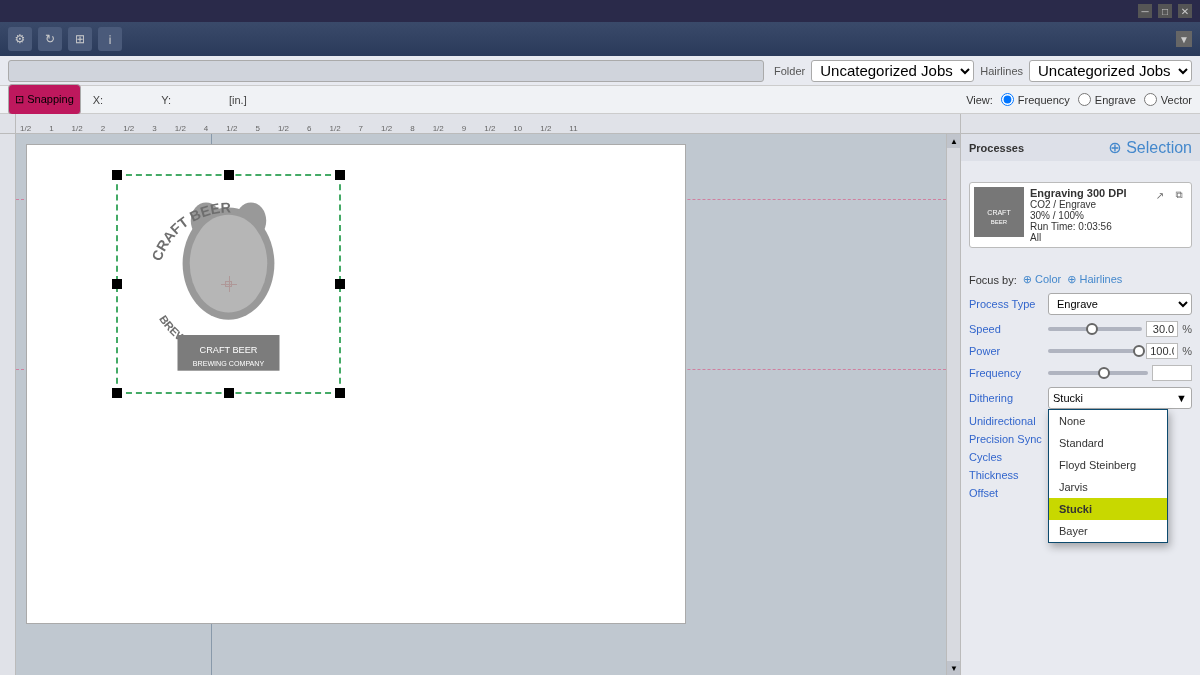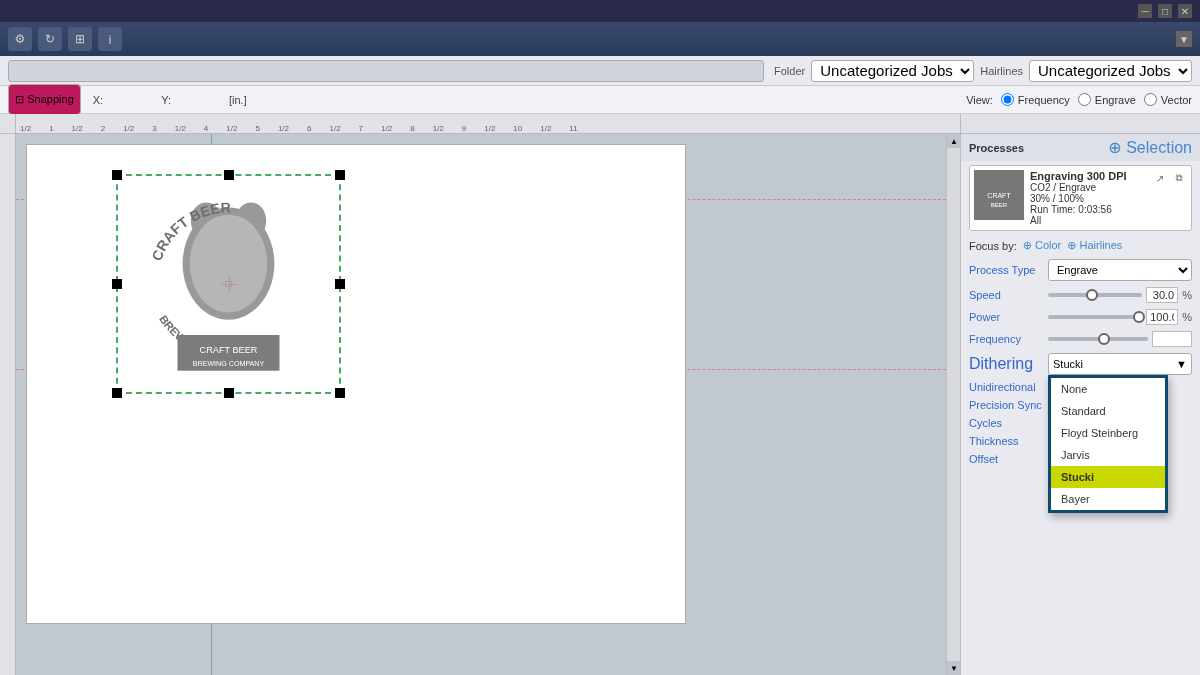--- a/index.html
+++ b/index.html
@@ -132,21 +132,21 @@
     .processes-header {
       display: flex; align-items: center; justify-content: space-between;
       padding: 4px 8px;
       background: #dde0e8;
     }
     .processes-label { font-size: 11px; font-weight: bold; color: #333; }
     .selection-link { font-size: 16px; color: #4488cc; cursor: pointer; }
 
     
     .process-card {
-      margin: 4px 8px;
+      margin: 21px 8px;
       background: white;
       border: 1px solid #bbb;
       border-radius: 3px;
       padding: 4px;
       display: flex;
       align-items: flex-start;
       gap: 6px;
     }
     .process-thumb {
       width: 50px; height: 50px;
@@ -217,21 +217,21 @@
 
     
     .dithering-row {
       display: flex; align-items: center;
       padding: 3px 8px;
       gap: 4px;
       position: relative;
     }
     .dithering-label {
       width: 75px;
-      font-size: 16px;
+      font-size: 11px;
       color: #3366cc;
       flex-shrink: 0;
     }
     .dithering-select-container {
       flex: 1;
       position: relative;
     }
     .dithering-select-btn {
       width: 100%;
       height: 22px;
@@ -244,21 +244,21 @@
       display: flex; align-items: center; justify-content: space-between;
     }
 
     
     .dropdown-popup {
       position: absolute;
       top: 22px;
       left: 0;
       width: 120px;
       background: white;
-      border: 3px solid #0c4a6e;
+      border: 1px solid #0c4a6e;
       box-shadow: 2px 4px 8px rgba(0,0,0,0.3);
       z-index: 100;
     }
     .dropdown-item {
       padding: 5px 10px;
       font-size: 11px;
       cursor: pointer;
       color: #333;
     }
     .dropdown-item.selected {

